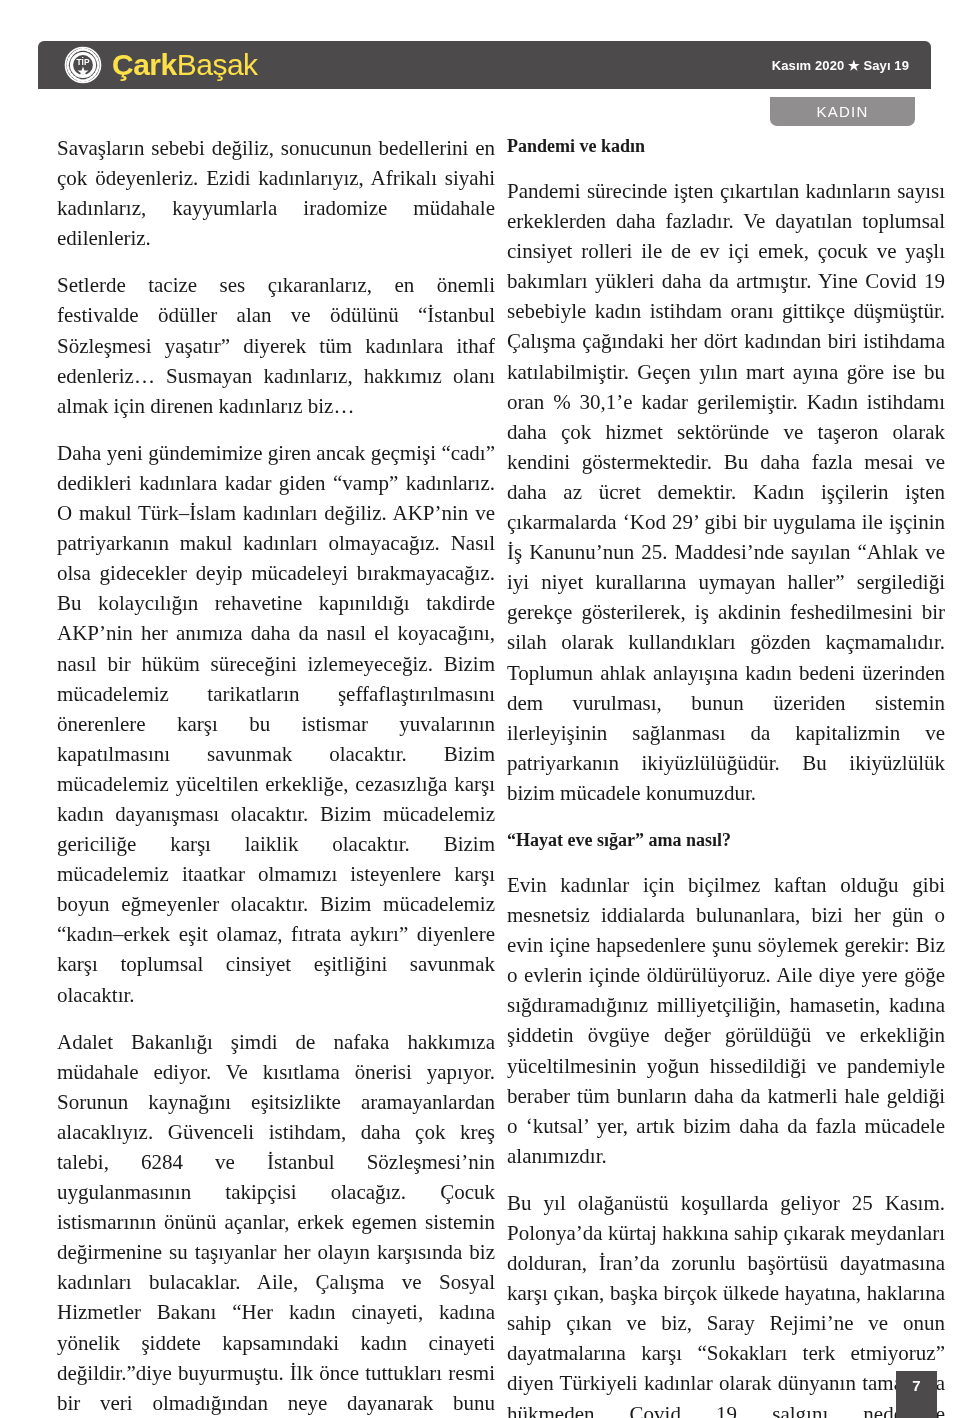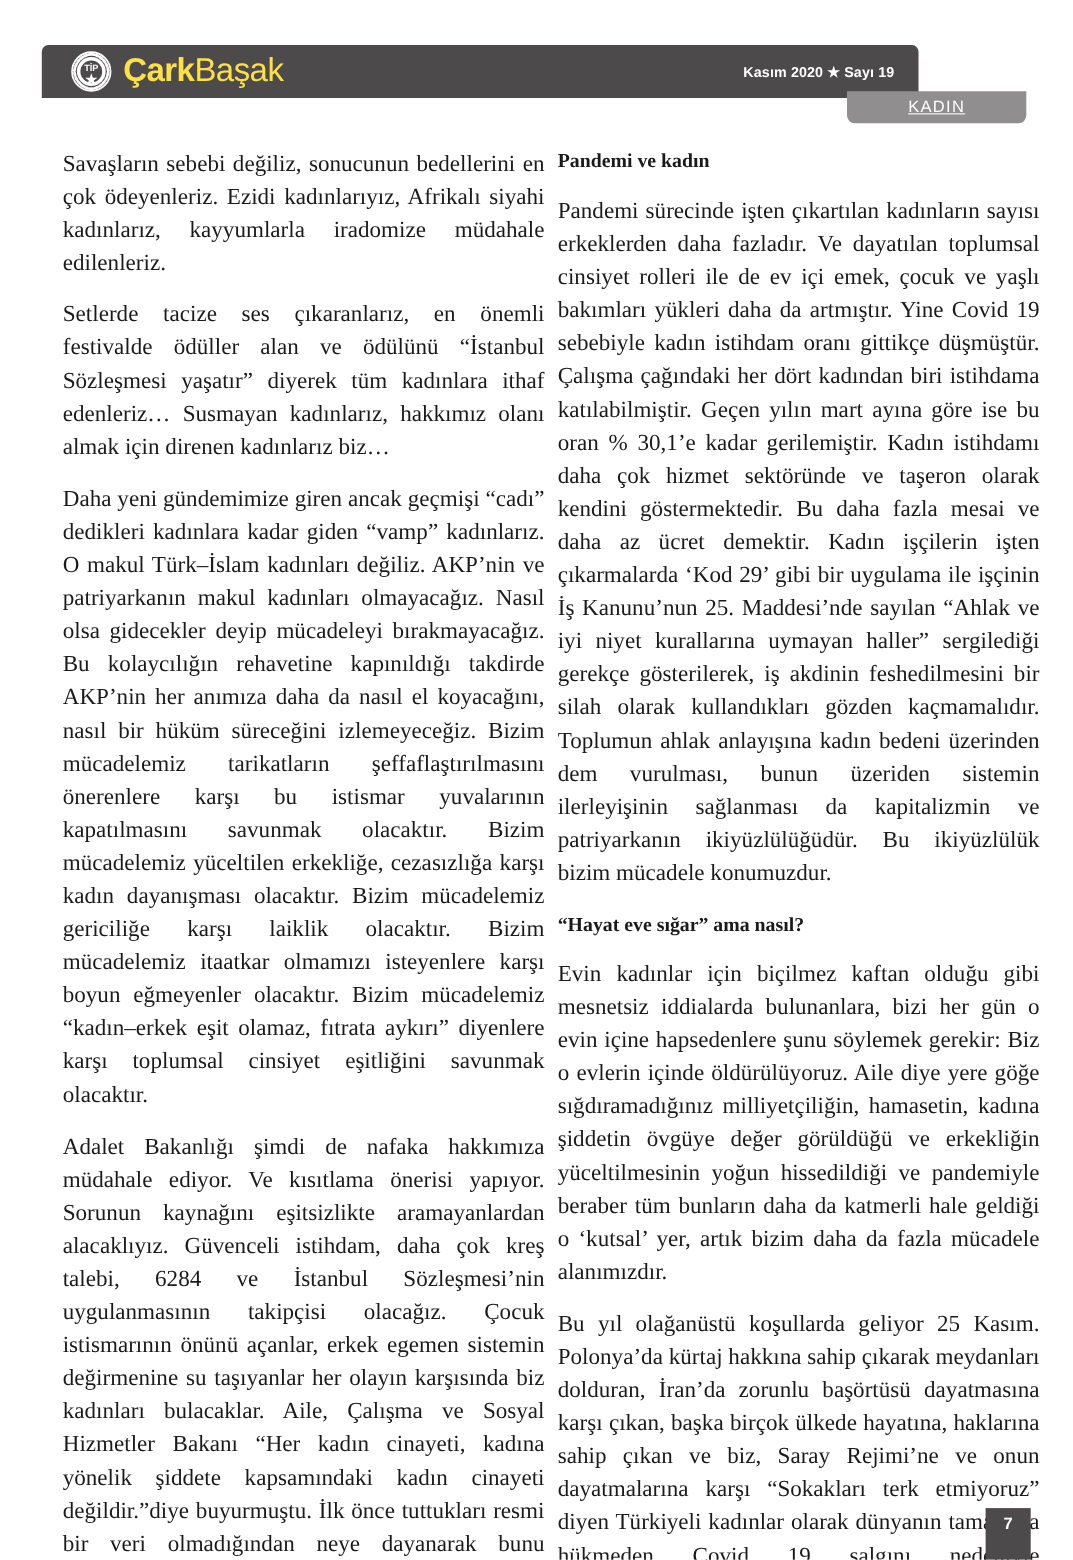--- a/index.html
+++ b/index.html
@@ -14,21 +14,21 @@
     font-family: "Liberation Serif", serif;
     color: #1a1a1a;
     overflow: hidden;
   }
 
   
   .masthead {
     position: absolute;
     left: 38px;
     top: 41px;
-    width: 797px;
+    width: 893px;
     height: 48px;
     background: #4c4a4b;
     border-radius: 6px 6px 0 0;
     display: flex;
     align-items: center;
     justify-content: space-between;
     box-sizing: border-box;
     padding: 0 22px 0 26px;
   }
 
@@ -62,33 +62,32 @@
     font-weight: bold;
     color: #ffffff;
     white-space: nowrap;
     letter-spacing: 0.1px;
   }
 
   
   .section-tab {
     position: absolute;
     left: 770px;
-    top: 83px;
-    width: 163px;
+    top: 97px;
+    width: 145px;
     height: 29px;
     background: #908e8f;
     border-radius: 0 0 7px 7px;
     display: flex;
     align-items: center;
     justify-content: center;
     font-family: "Liberation Sans", sans-serif;
     font-size: 15px;
     color: #ffffff;
     letter-spacing: 1.2px;
-    text-decoration: underline;
   }
 
   
   .col {
     position: absolute;
     top: 133px;
     width: 438px;
   }
   .col-left  { left: 57px; }
   .col-right { left: 507px; }

